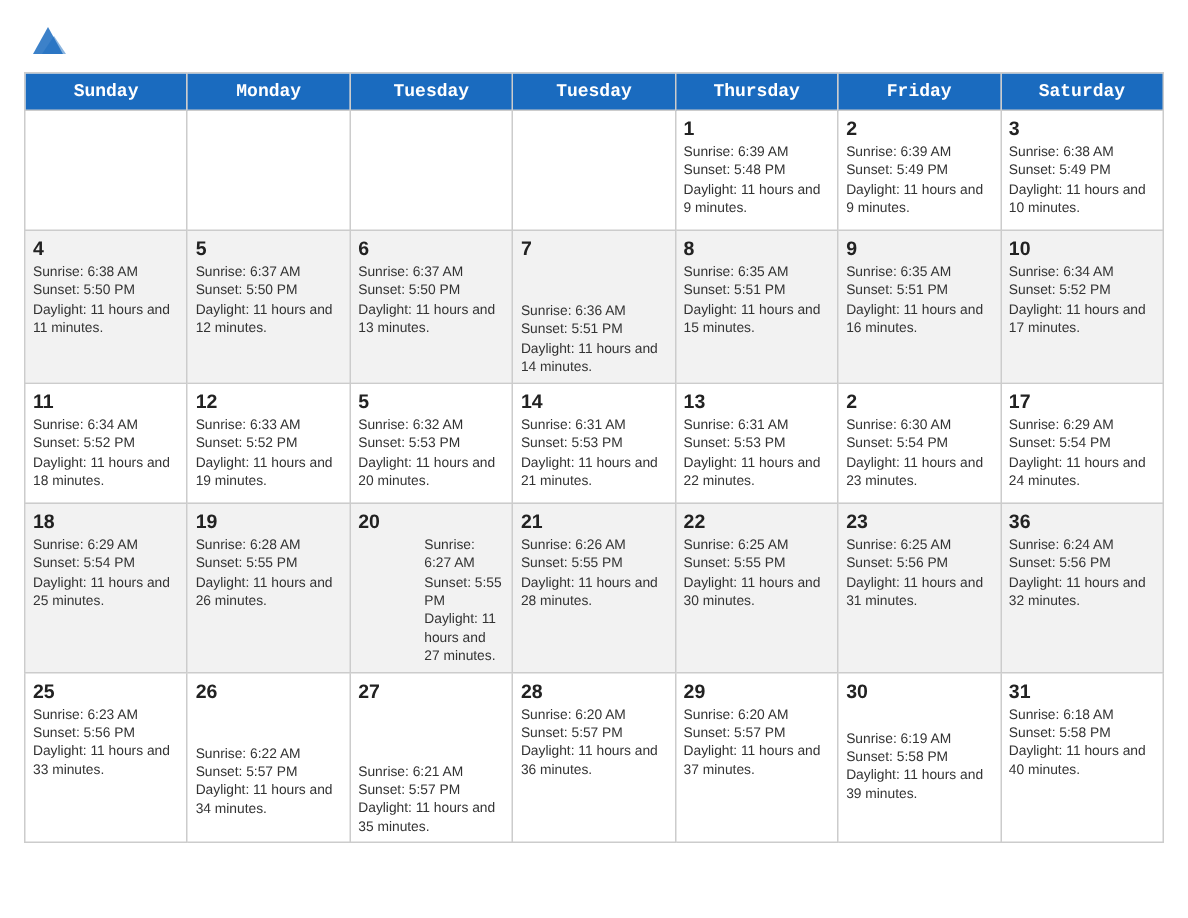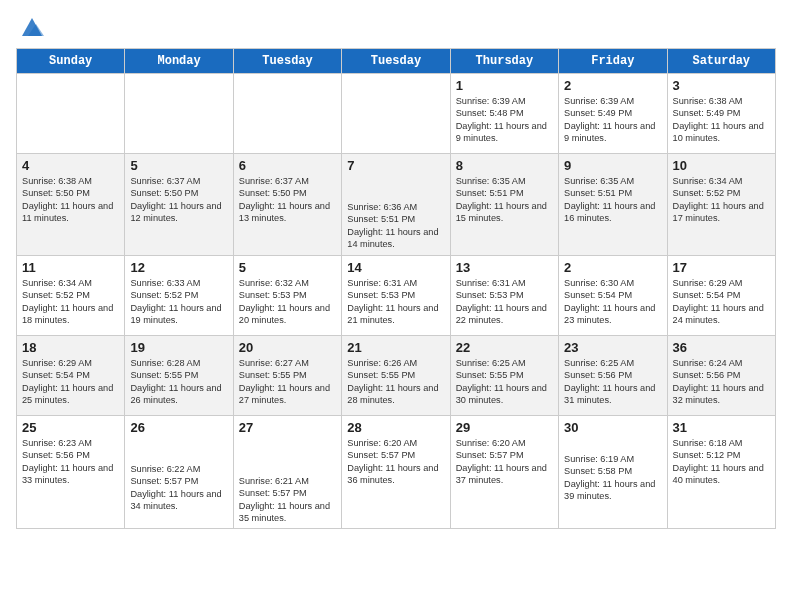--- a/index.html
+++ b/index.html
@@ -261,21 +261,21 @@
 Daylight: 11 hours and 25 minutes.</div>
           </td>
           <td>
             <span class="day-number">19</span>
             <div class="cell-text" style="white-space: pre-line;">Sunrise: 6:28 AM
 Sunset: 5:55 PM
 Daylight: 11 hours and 26 minutes.</div>
           </td>
           <td>
             <span class="day-number">20</span>
-            <div class="cell-text" style="white-space: pre-line;">Sunrise: 6:27 AM
+            <div class="cell-text" style="white-space: pre-line; margin-left: 44px;">Sunrise: 6:27 AM
 Sunset: 5:55 PM
 Daylight: 11 hours and 27 minutes.</div>
           </td>
           <td>
             <span class="day-number">21</span>
             <div class="cell-text" style="white-space: pre-line;">Sunrise: 6:26 AM
 Sunset: 5:55 PM
 Daylight: 11 hours and 28 minutes.</div>
           </td>
           <td>
@@ -330,19 +330,19 @@
           </td>
           <td>
             <span class="day-number">30</span>
             <div class="cell-text" style="white-space: pre-line; margin-top: 18px;">Sunrise: 6:19 AM
 Sunset: 5:58 PM
 Daylight: 11 hours and 39 minutes.</div>
           </td>
           <td>
             <span class="day-number">31</span>
             <div class="cell-text" style="white-space: pre-line;">Sunrise: 6:18 AM
-Sunset: 5:12 PM
+Sunset: 5:58 PM
 Daylight: 11 hours and 40 minutes.</div>
           </td>
         </tr>
       </tbody>
   </table>
 </div>
 
 </body></html>

